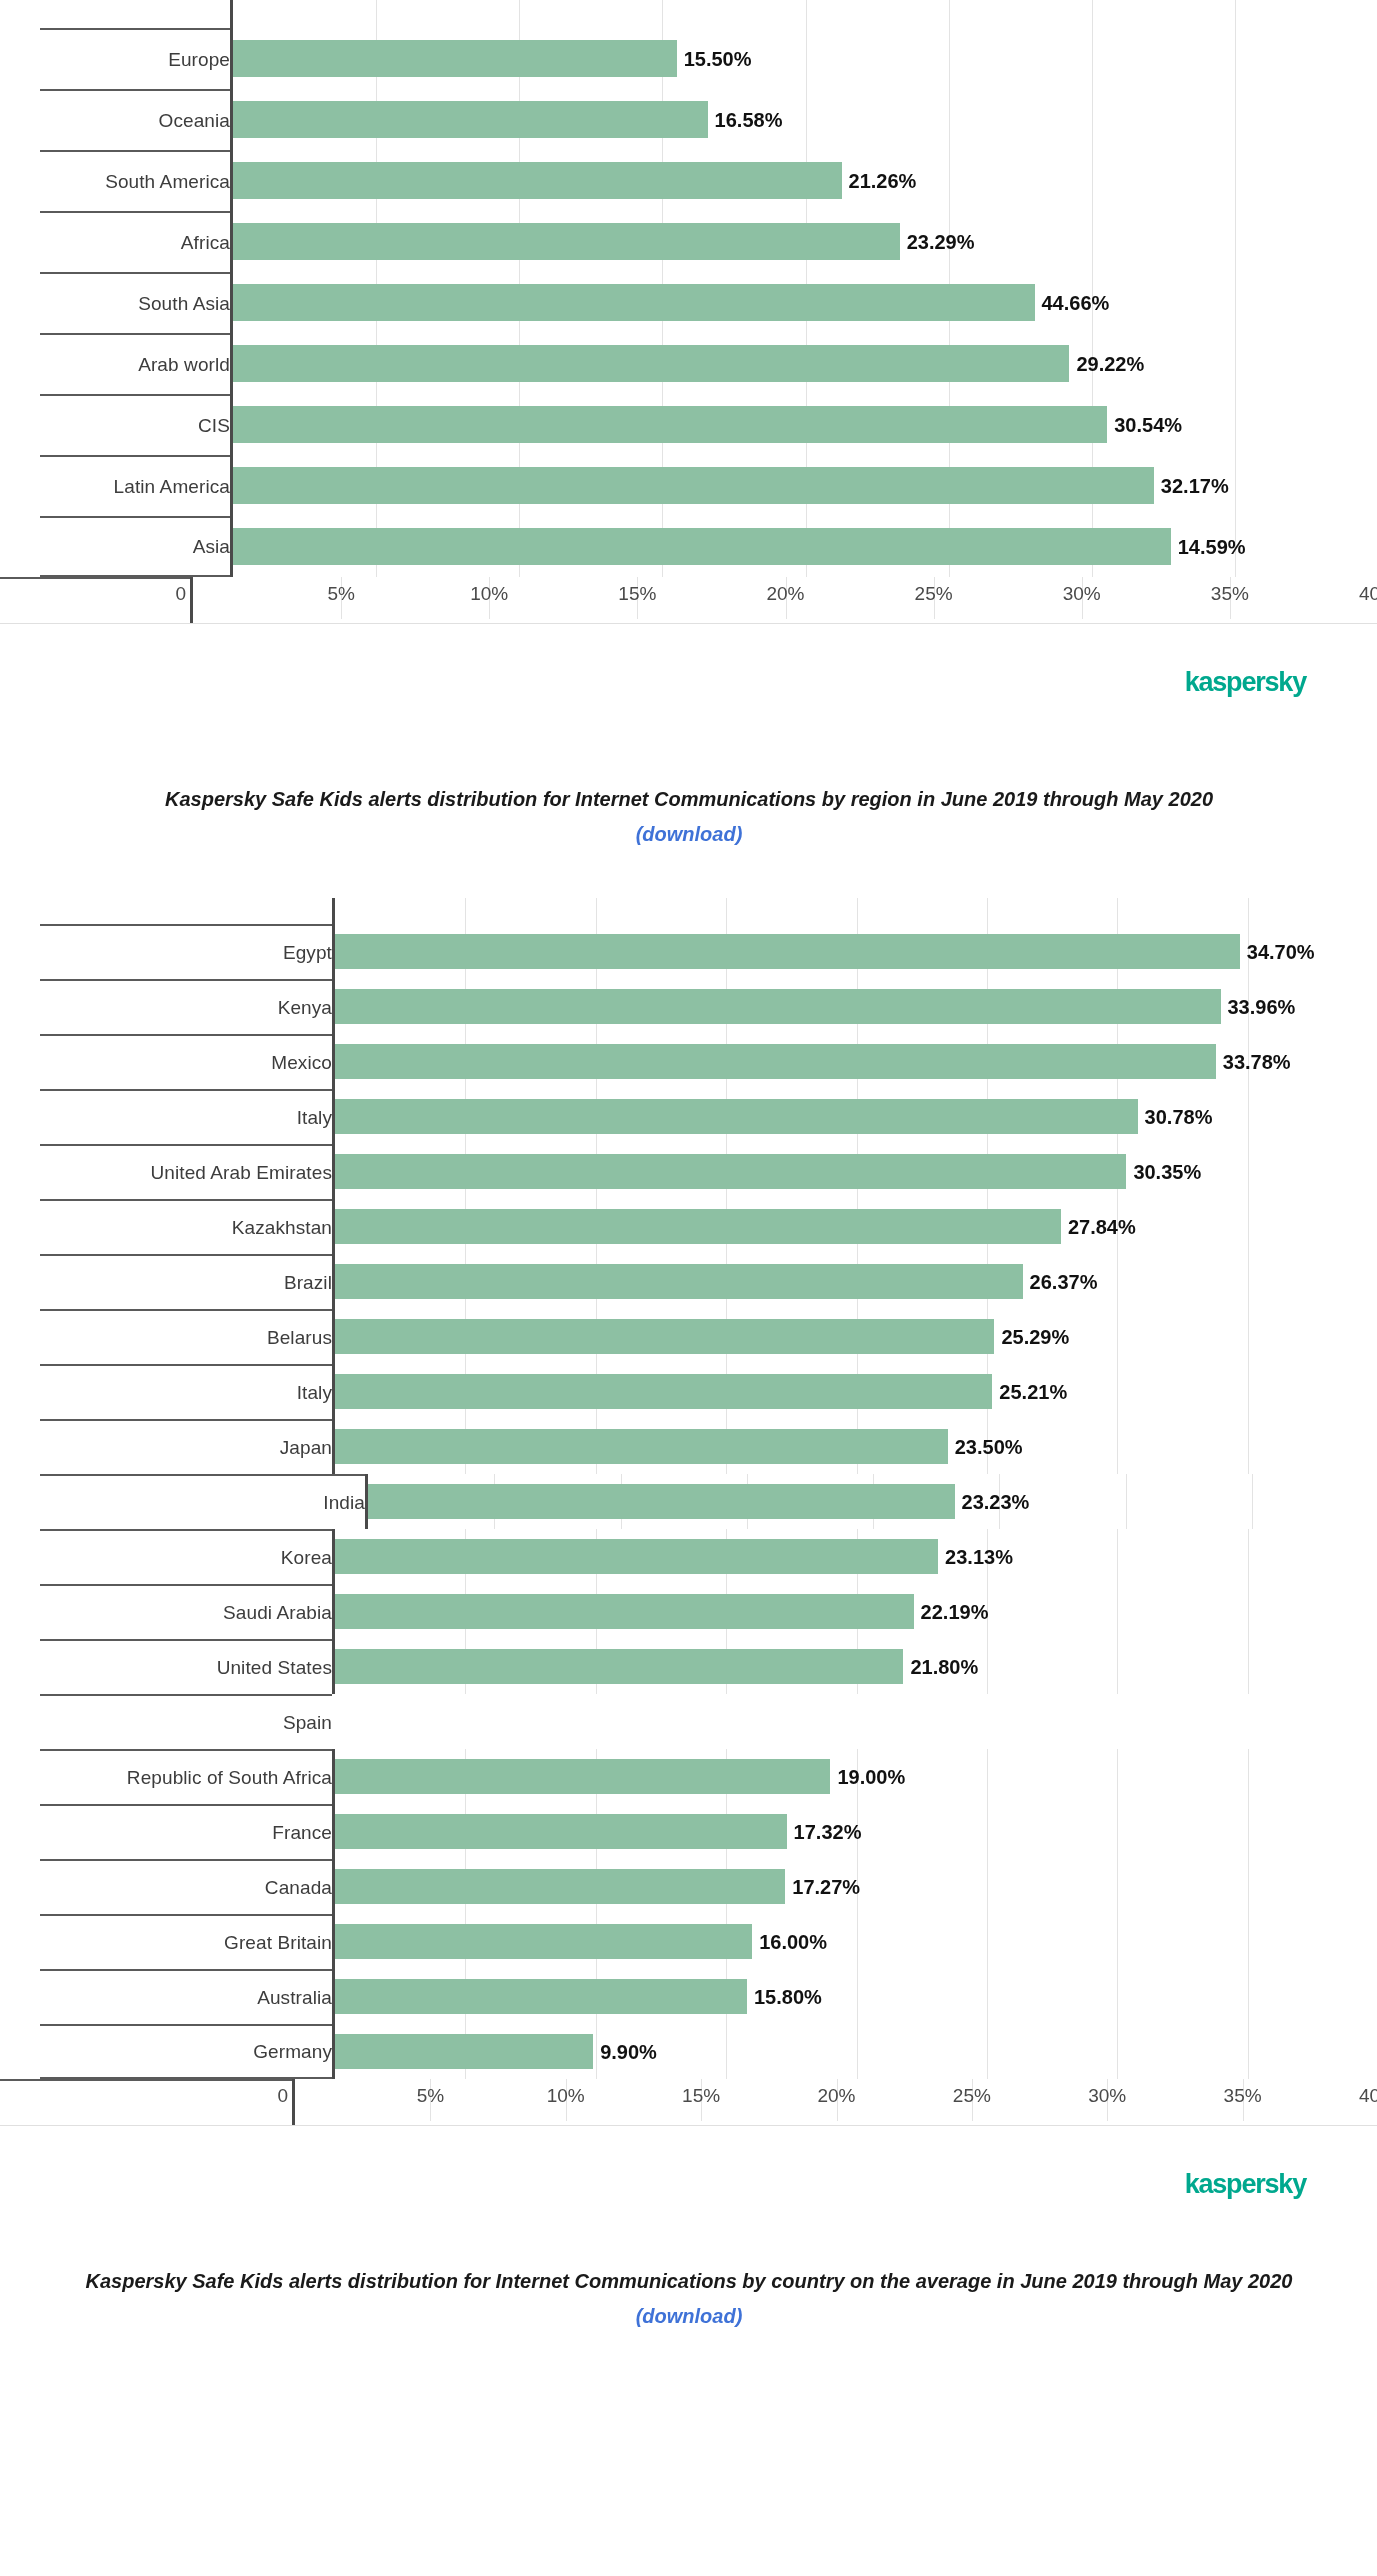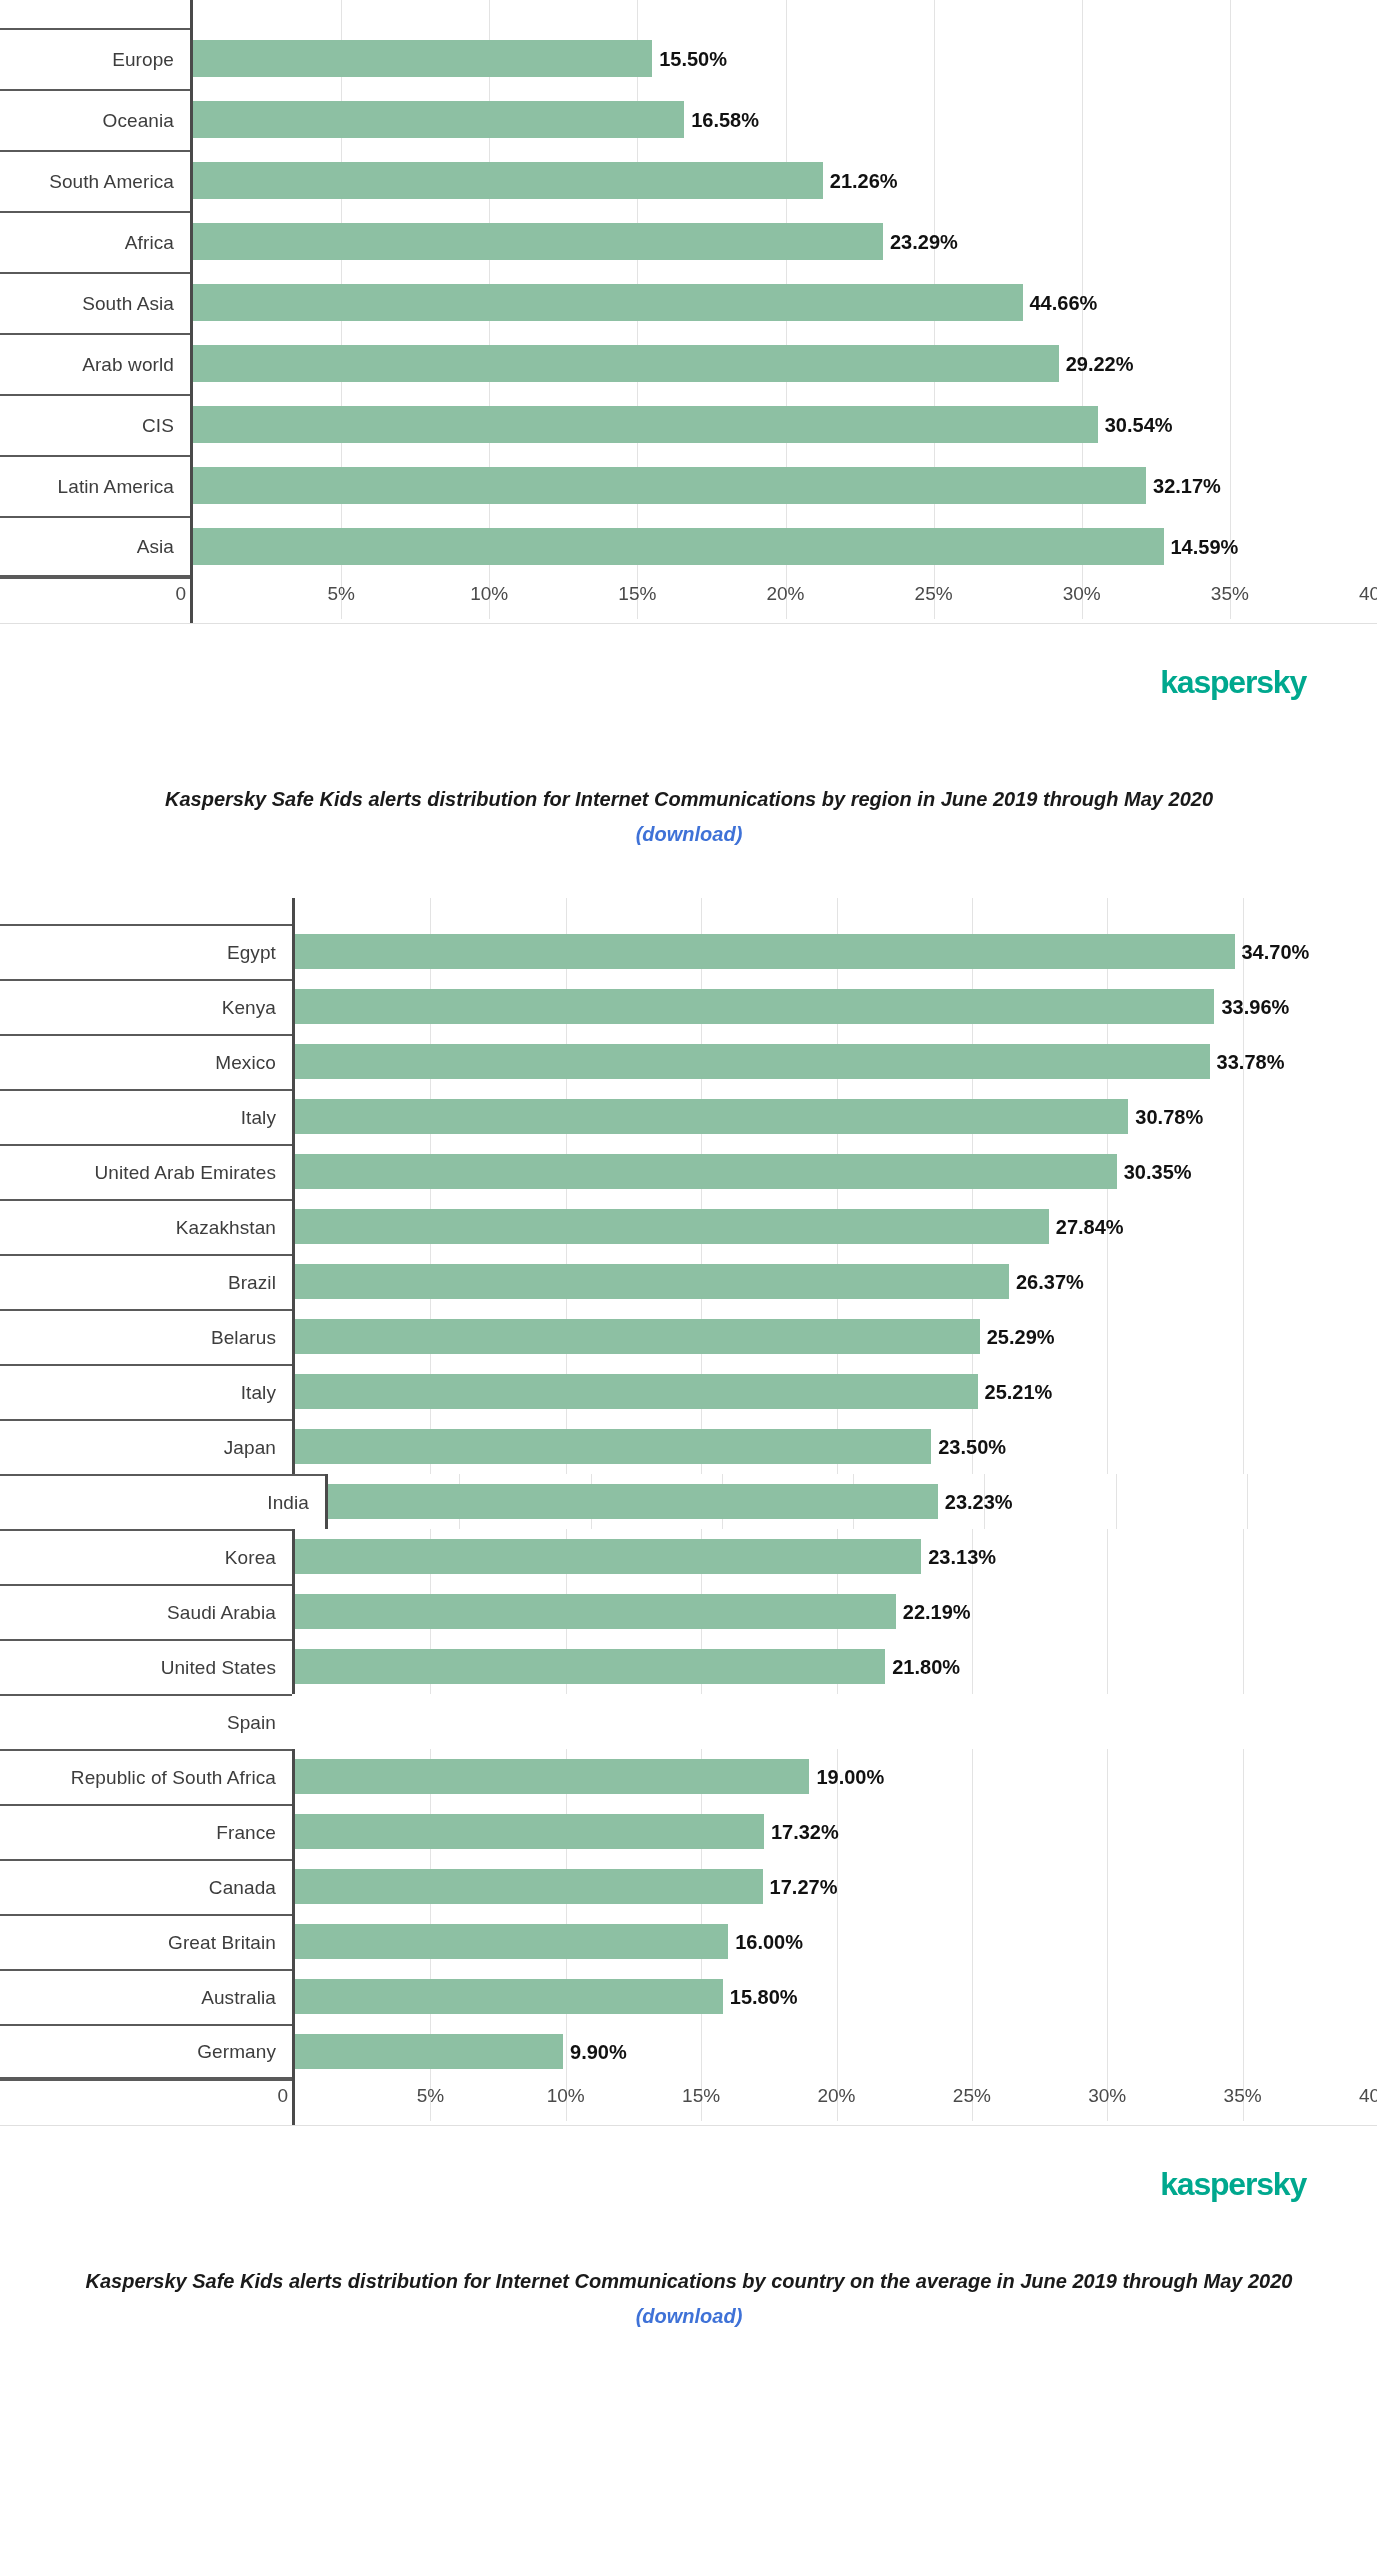--- a/index.html
+++ b/index.html
@@ -25,25 +25,25 @@
   .row {
     display: flex;
     align-items: stretch;
     position: relative;
   }
   .cat-cell {
     flex: 0 0 auto;
     display: flex;
     align-items: center;
     justify-content: flex-end;
-    padding-right: 16px;
     border-top: 2px solid #5a5a5a;
     position: relative;
     z-index: 3;
     background: transparent;
+    margin-left: 40px;
   }
   .cat-cell.last { border-bottom: 2px solid #5a5a5a; }
   .cat-label {
     font-size: 19px;
     color: #3d3d3d;
     font-family: "Liberation Sans", sans-serif;
     white-space: nowrap;
     letter-spacing: 0.1px;
   }
   .plot-cell {
@@ -122,21 +122,21 @@
 
   
   .logo-area {
     height: 116px;
     display: flex;
     align-items: center;
     justify-content: flex-end;
     padding-right: 72px;
   }
   .kaspersky-logo {
-    font-size: 32px;
+    font-size: 27px;
     font-weight: bold;
     color: #00a88e;
     letter-spacing: -1.2px;
     font-family: "Liberation Sans", sans-serif;
   }
 
   .hr {
     height: 1px;
     background: #e0e0e0;
     width: 100%;

